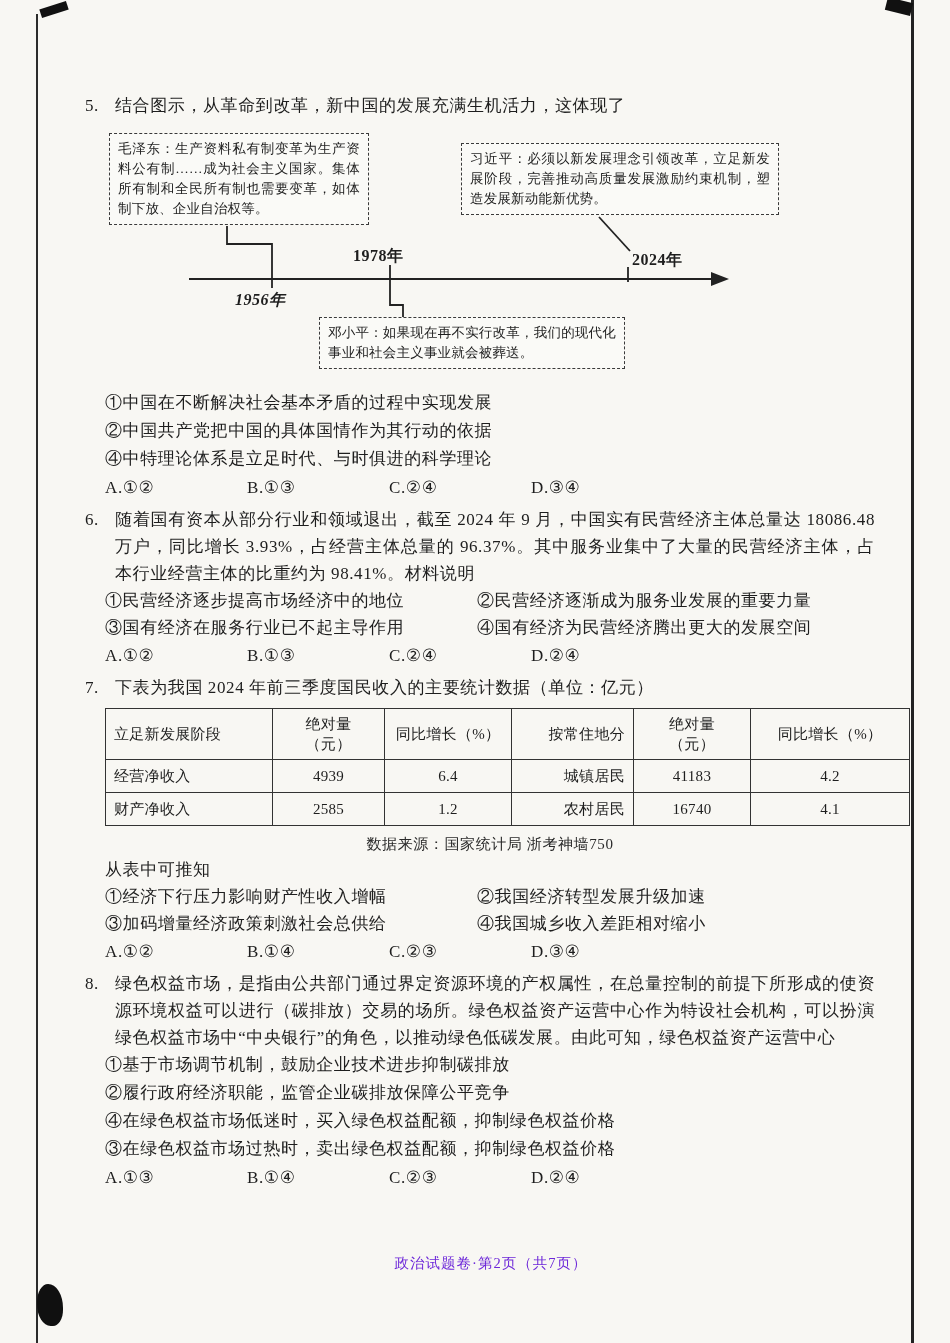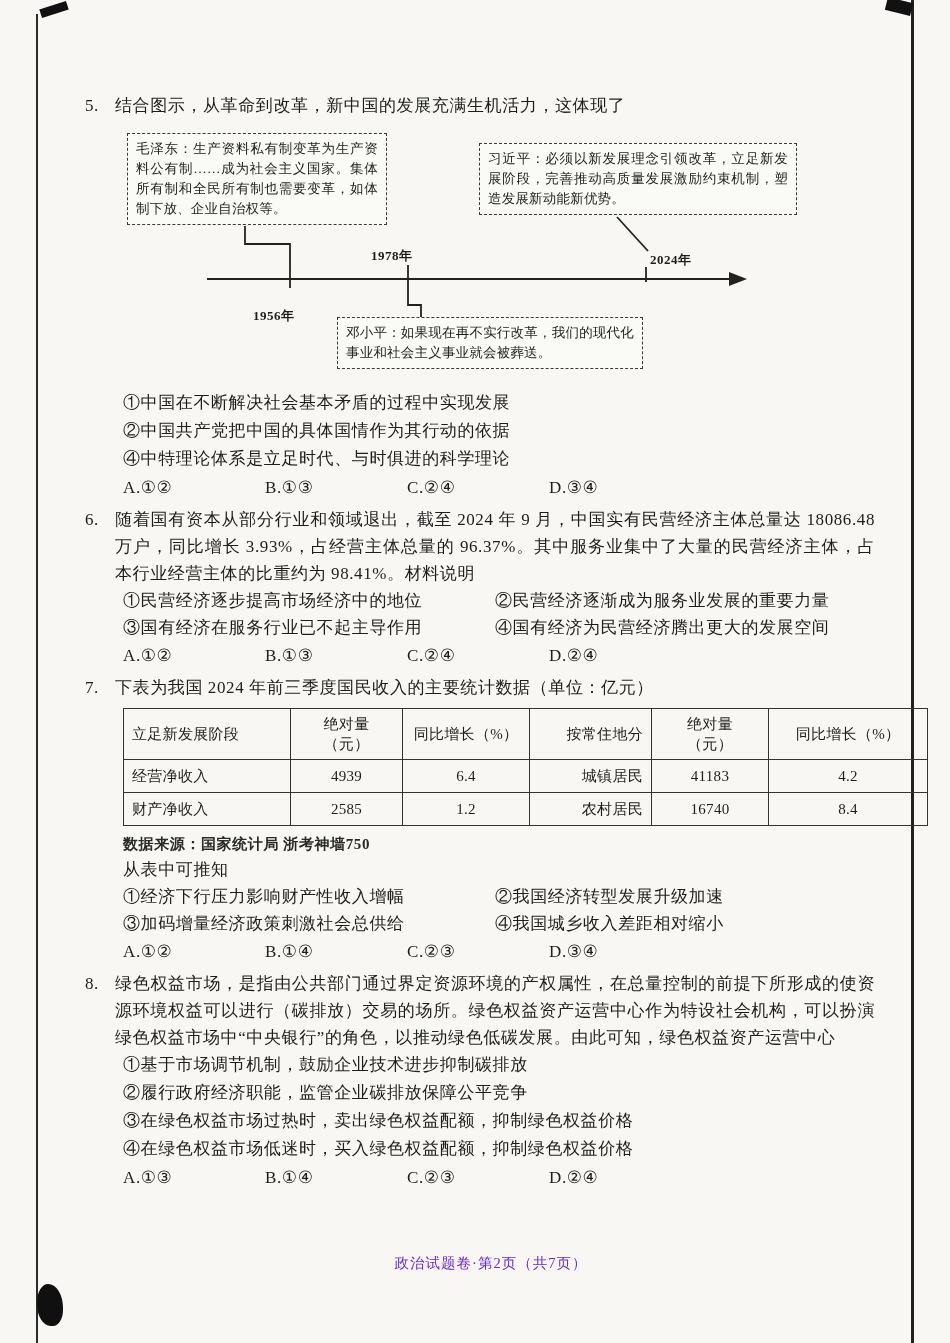--- a/index.html
+++ b/index.html
@@ -6,56 +6,56 @@
   body{
     width:950px;height:1343px;position:relative;overflow:hidden;
     background:#f8f7f3;color:#1e1e1e;
     font-family:"Liberation Serif","DejaVu Serif",serif;
     font-size:17px;line-height:27px;letter-spacing:0.6px;
   }
   .content{position:absolute;left:85px;top:92px;width:790px;}
   section{margin:0 0 4px 0;}
   .qpara{margin-left:30px;text-indent:-30px;text-align:justify;}
   .qnum{display:inline-block;width:30px;text-indent:0;}
-  .qbody{margin-left:38px;}
+  .qbody{margin-left:20px;}
   .opt{line-height:28px;}
   .optrow{display:flex;line-height:27px;}
   .optrow span:first-child{width:372px;}
   .answers{display:flex;line-height:28px;margin-top:1px;}
   .answers span{width:142px;}
 
   
   .diagram{position:relative;width:745px;height:252px;margin:10px 0 8px -20px;}
   .diagram svg{position:absolute;left:0;top:0;}
   .dbox{
     position:absolute;border:1.6px dashed #3a3a3a;background:rgba(255,255,255,0.35);
     font-size:13.5px;line-height:20px;letter-spacing:0.2px;
     padding:5px 8px;text-align:justify;
   }
   .mao{left:24px;top:4px;width:242px;}
   .xi{left:376px;top:14px;width:300px;}
   .deng{left:234px;top:188px;width:288px;}
-  .year{position:absolute;font-size:13px;font-weight:600;letter-spacing:0.5px;}
-  .y56{left:150px;top:173px;}
+  .year{position:absolute;font-size:16px;font-weight:600;letter-spacing:0.5px;}
+  .y56{left:150px;top:157px;font-style:italic;}
   .y78{left:268px;top:113px;}
   .y24{left:547px;top:117px;}
 
   
   table.stats{border-collapse:collapse;table-layout:fixed;width:702px;margin:7px 0 5px 0;
     font-size:15px;line-height:20px;letter-spacing:0.3px;}
   table.stats th,table.stats td{border:1.4px solid #333;padding:5px 8px;text-align:center;
     white-space:pre-line;font-weight:normal;height:22px;}
   table.stats .c0{width:150px;text-align:left;}
   table.stats .c1{width:95px;}
   table.stats .c2{width:110px;}
   table.stats .c3{width:105px;text-align:right;}
   table.stats .c4{width:100px;}
   table.stats .c5{width:142px;}
   table.stats thead th{text-align:center;}
-  .source{font-size:15px;line-height:26px;font-weight:700;color:#2a2a2a;}
+  .source{font-size:15px;line-height:26px;font-weight:400;color:#2a2a2a;text-align:center;}
   .lead{line-height:26px;}
 
   .footer{position:absolute;top:1250px;left:16px;width:950px;text-align:center;
     font-size:14.5px;letter-spacing:1px;color:#6d28d9;}
 
   
   .edge-l{position:absolute;left:36px;top:14px;width:2px;height:1329px;background:#2b2b2b;}
   .edge-r{position:absolute;left:911px;top:0;width:3px;height:1343px;background:#222;}
   .mark-tl{position:absolute;left:40px;top:5px;width:28px;height:9px;background:#111;transform:rotate(-18deg);}
   .mark-tr{position:absolute;left:886px;top:0px;width:26px;height:13px;background:#111;transform:rotate(14deg);}
@@ -161,21 +161,21 @@
             <td class="c3">城镇居民</td>
             <td class="c4">41183</td>
             <td class="c5">4.2</td>
           </tr>
           <tr>
             <td class="c0">财产净收入</td>
             <td class="c1">2585</td>
             <td class="c2">1.2</td>
             <td class="c3">农村居民</td>
             <td class="c4">16740</td>
-            <td class="c5">8.4</td>
+            <td class="c5">4.1</td>
           </tr>
         </tbody>
       </table>
       <div class="source">数据来源：国家统计局 浙考神墙750</div>
       <div class="lead">从表中可推知</div>
       <div class="optrow">
         <span>①经济下行压力影响财产性收入增幅</span>
         <span>②我国经济转型发展升级加速</span>
       </div>
       <div class="optrow">
@@ -191,22 +191,22 @@
     </div>
   </section>
 
   <section>
     <div class="qpara">
       <span class="qnum">8.</span><span>绿色权益市场，是指由公共部门通过界定资源环境的产权属性，在总量控制的前提下所形成的使资源环境权益可以进行（碳排放）交易的场所。绿色权益资产运营中心作为特设社会机构，可以扮演绿色权益市场中“中央银行”的角色，以推动绿色低碳发展。由此可知，绿色权益资产运营中心</span>
     </div>
     <div class="qbody">
       <div class="opt">①基于市场调节机制，鼓励企业技术进步抑制碳排放</div>
       <div class="opt">②履行政府经济职能，监管企业碳排放保障公平竞争</div>
+      <div class="opt">④在绿色权益市场低迷时，买入绿色权益配额，抑制绿色权益价格</div>
       <div class="opt">③在绿色权益市场过热时，卖出绿色权益配额，抑制绿色权益价格</div>
-      <div class="opt">④在绿色权益市场低迷时，买入绿色权益配额，抑制绿色权益价格</div>
       <div class="answers">
         <span>A.①③</span>
         <span>B.①④</span>
         <span>C.②③</span>
         <span>D.②④</span>
       </div>
     </div>
   </section>
 
 </div>

